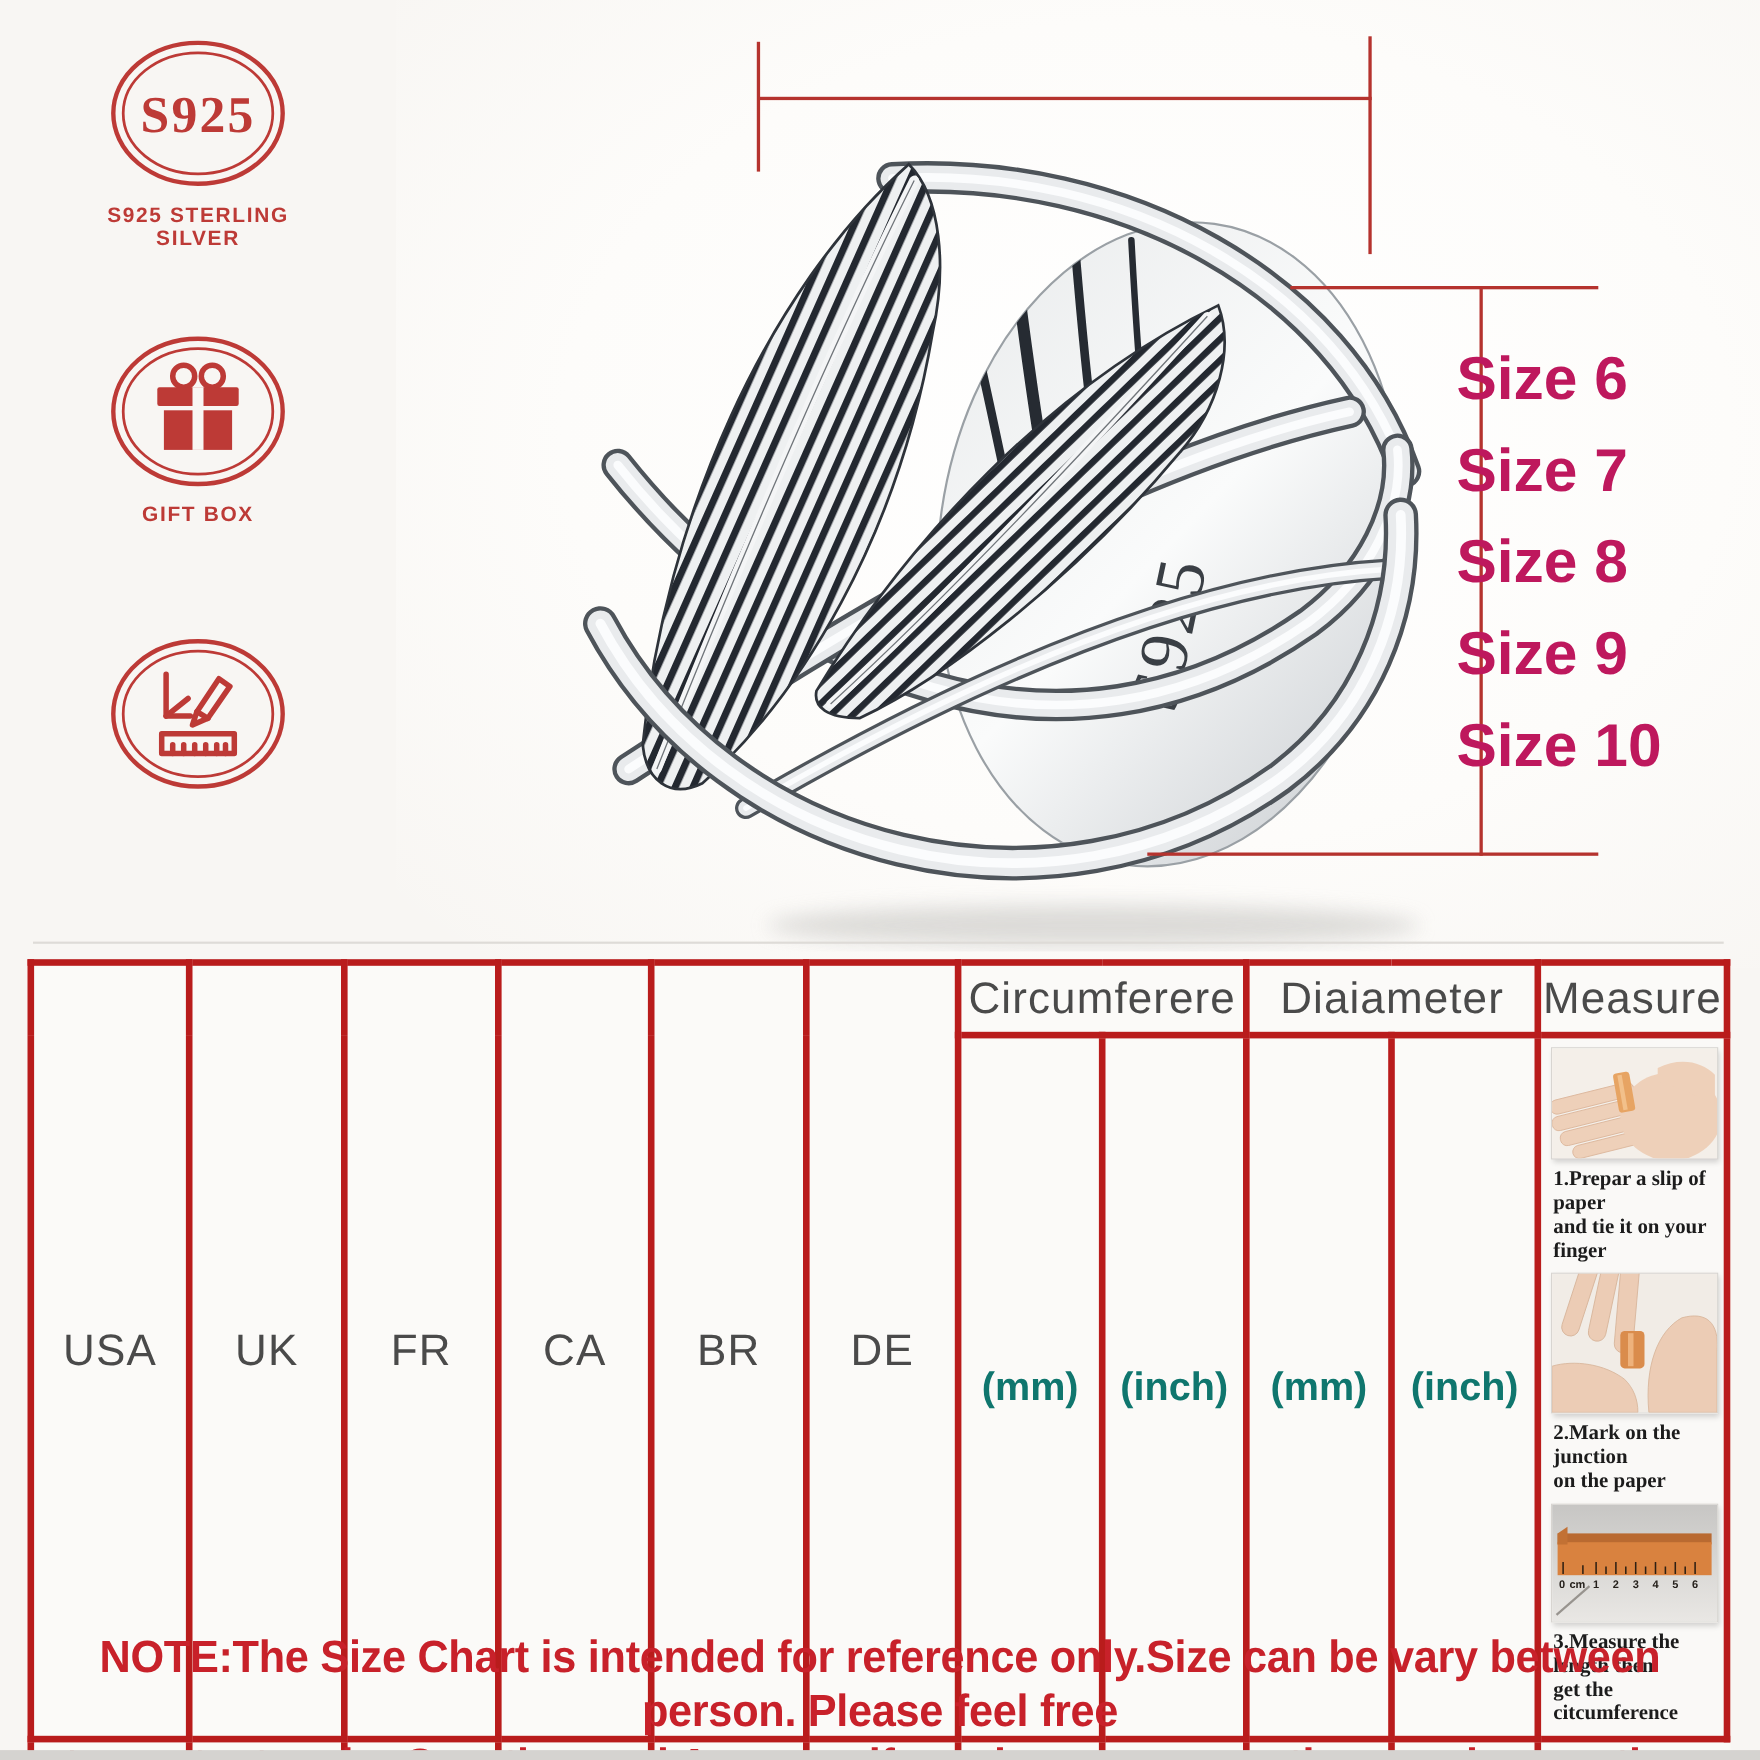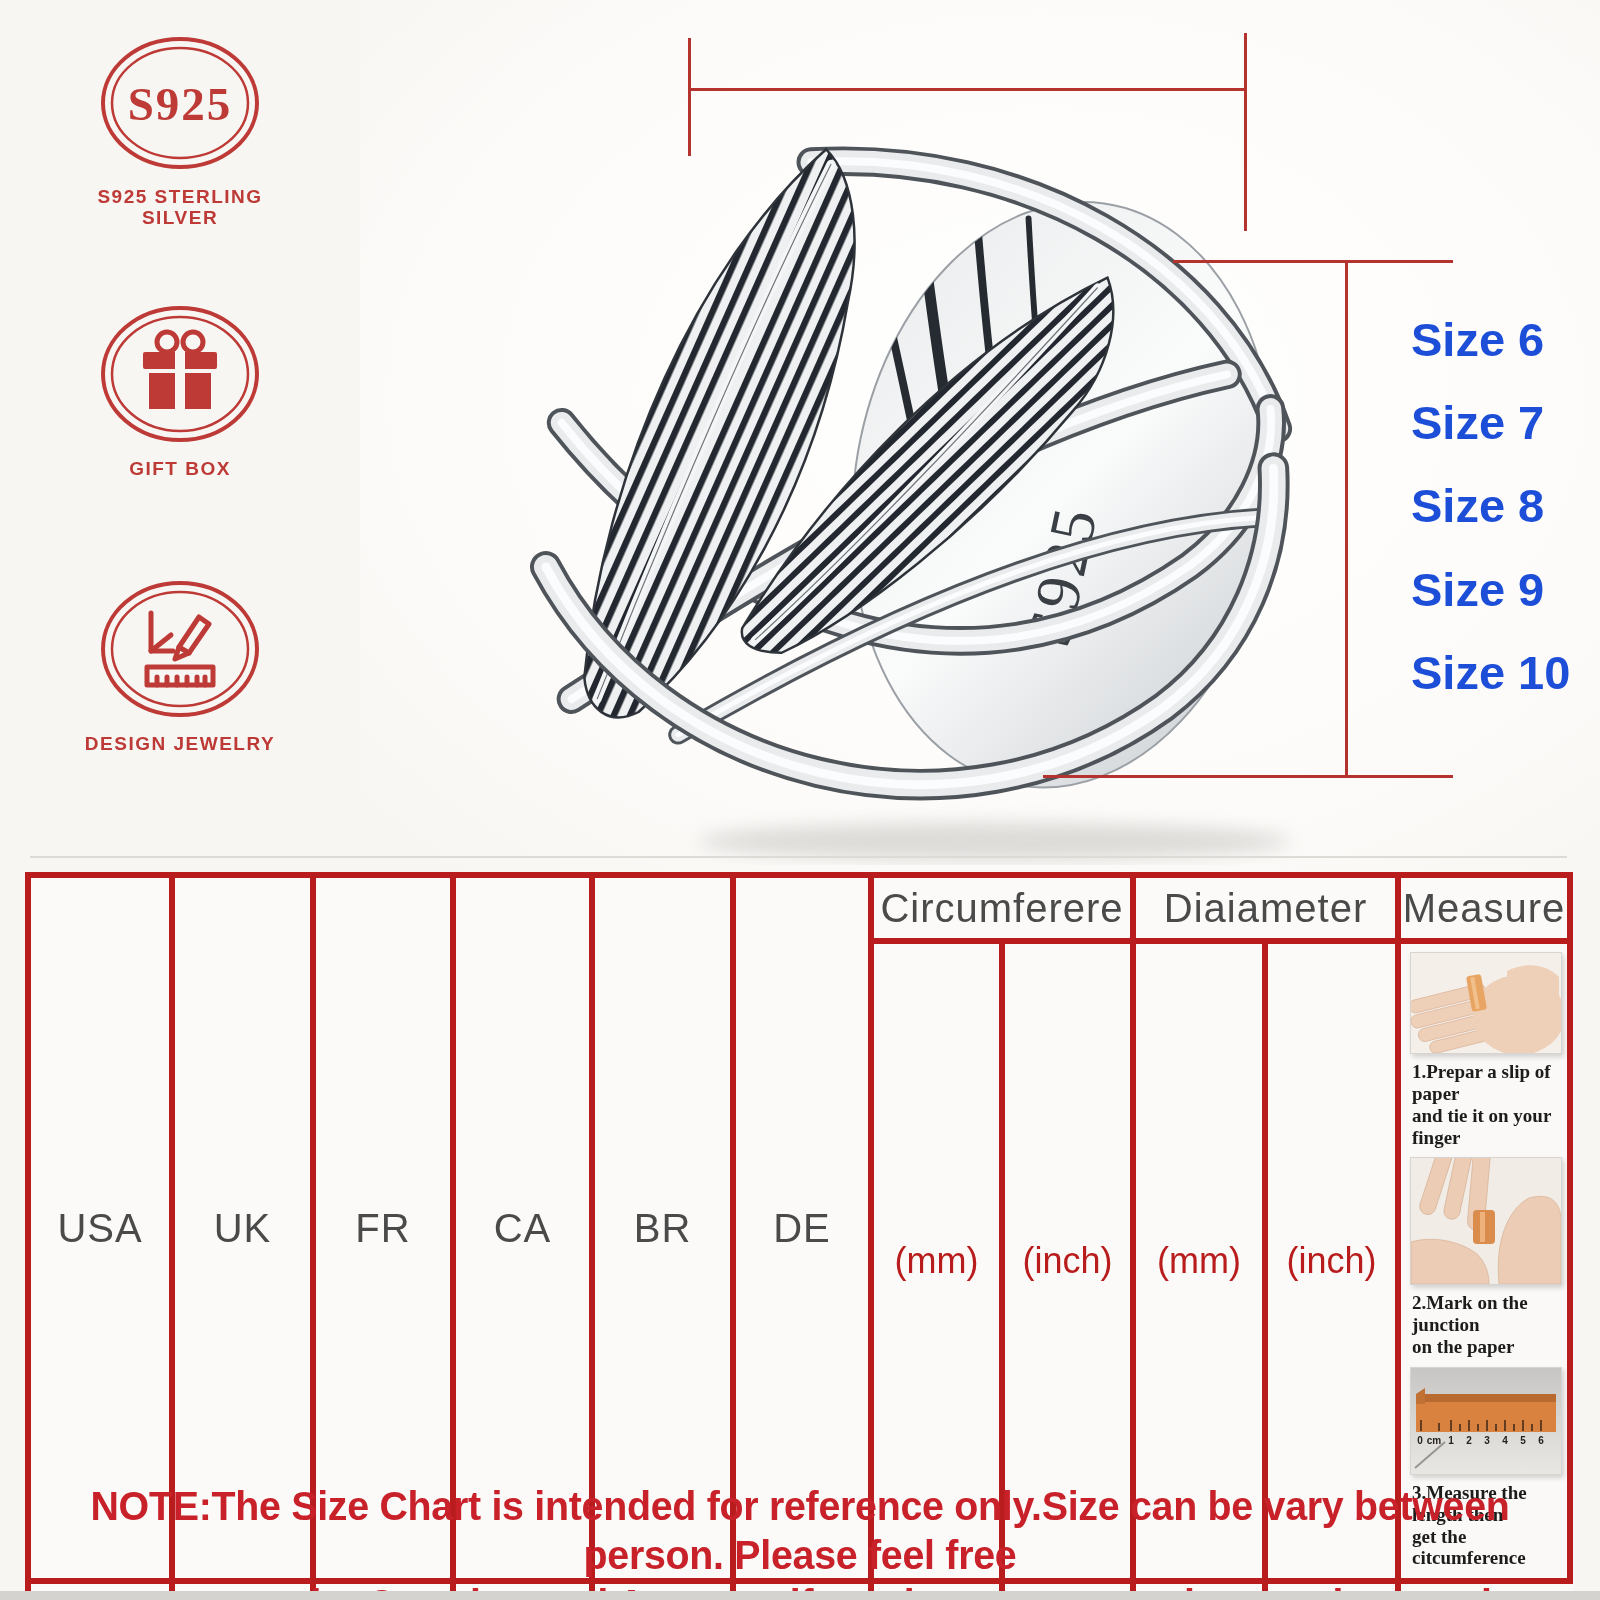--- a/index.html
+++ b/index.html
@@ -11,28 +11,28 @@
   
   .badge{position:absolute;left:50px;width:260px;text-align:center;}
   .badge svg{display:block;margin:0 auto;}
   .badge-label{margin-top:14px;font-size:19px;font-weight:600;letter-spacing:1.5px;
                color:#bd3a36;line-height:1.12;white-space:pre-line;}
 
   
   .redline{position:absolute;background:#b5332e;}
   .dim-text{position:absolute;left:690px;top:14px;width:557px;text-align:center;
             font-size:62px;font-weight:700;color:#161616;letter-spacing:1px;}
-  .size-label{position:absolute;left:1411px;font-size:47px;font-weight:700;color:#1d4ed8;}
+  .size-label{position:absolute;left:1324px;font-size:55px;font-weight:700;color:#be185d;}
 
   
   .size-table{position:absolute;left:25px;top:872px;}
   table{border-collapse:collapse;table-layout:fixed;width:1542px;background:#fbfaf8;}
   th,td{border:6px solid #b91c1c;text-align:center;vertical-align:middle;padding:0;overflow:hidden;}
   thead tr.h1 th{height:60px;font-size:40px;font-weight:400;color:#4a4a4a;letter-spacing:1px;}
-  thead tr.h2 th{height:66px;font-size:36px;font-weight:400;color:#b91c1c;}
+  thead tr.h2 th{height:66px;font-size:36px;font-weight:700;color:#0f766e;}
   tbody td{height:74px;font-size:38px;font-weight:400;color:#2d2d2d;letter-spacing:0.5px;}
   td.measure-cell{vertical-align:top;padding:8px 9px 0 9px;background:#faf9f7;}
   .m-img{display:block;margin:0 auto;border:1px solid #d8d5d1;box-shadow:2px 3px 5px rgba(0,0,0,.16);}
   .m-cap{font-size:19px;font-weight:700;color:#1c1c1c;text-align:left;line-height:1.15;
          margin:7px 0 9px 2px;white-space:pre-line;font-family:Liberation Serif, serif;}
   .faint-line{position:absolute;left:30px;top:856px;width:1537px;height:2px;background:#dedbd7;}
 
   
   .note{position:absolute;top:1482px;left:0;width:1600px;text-align:center;color:#c8212a;
         font-weight:700;font-size:41px;line-height:1.2;letter-spacing:-0.3px;transform:scaleX(0.96);}
@@ -162,21 +162,20 @@
         <path d="M80,68 L76,80 L90,74"></path>
         <rect x="48" y="88" width="66" height="18"></rect>
         <line x1="58" y1="98" x2="58" y2="106"></line>
         <line x1="68" y1="98" x2="68" y2="106"></line>
         <line x1="78" y1="98" x2="78" y2="106"></line>
         <line x1="88" y1="98" x2="88" y2="106"></line>
         <line x1="98" y1="98" x2="98" y2="106"></line>
         <line x1="106" y1="98" x2="106" y2="106"></line>
       </g>
     </svg>
-    <div class="badge-label">DESIGN JEWELRY</div>
   </div>
 
   <div class="redline" style="left:690px;top:88px;width:557px;height:3px;"></div>
   <div class="redline" style="left:688px;top:38px;width:3px;height:118px;"></div>
   <div class="redline" style="left:1244px;top:33px;width:3px;height:198px;"></div>
 
   <div class="redline" style="left:1173px;top:260px;width:280px;height:3px;"></div>
   <div class="redline" style="left:1345px;top:260px;width:3px;height:518px;"></div>
   <div class="redline" style="left:1043px;top:775px;width:410px;height:3px;"></div>
 

